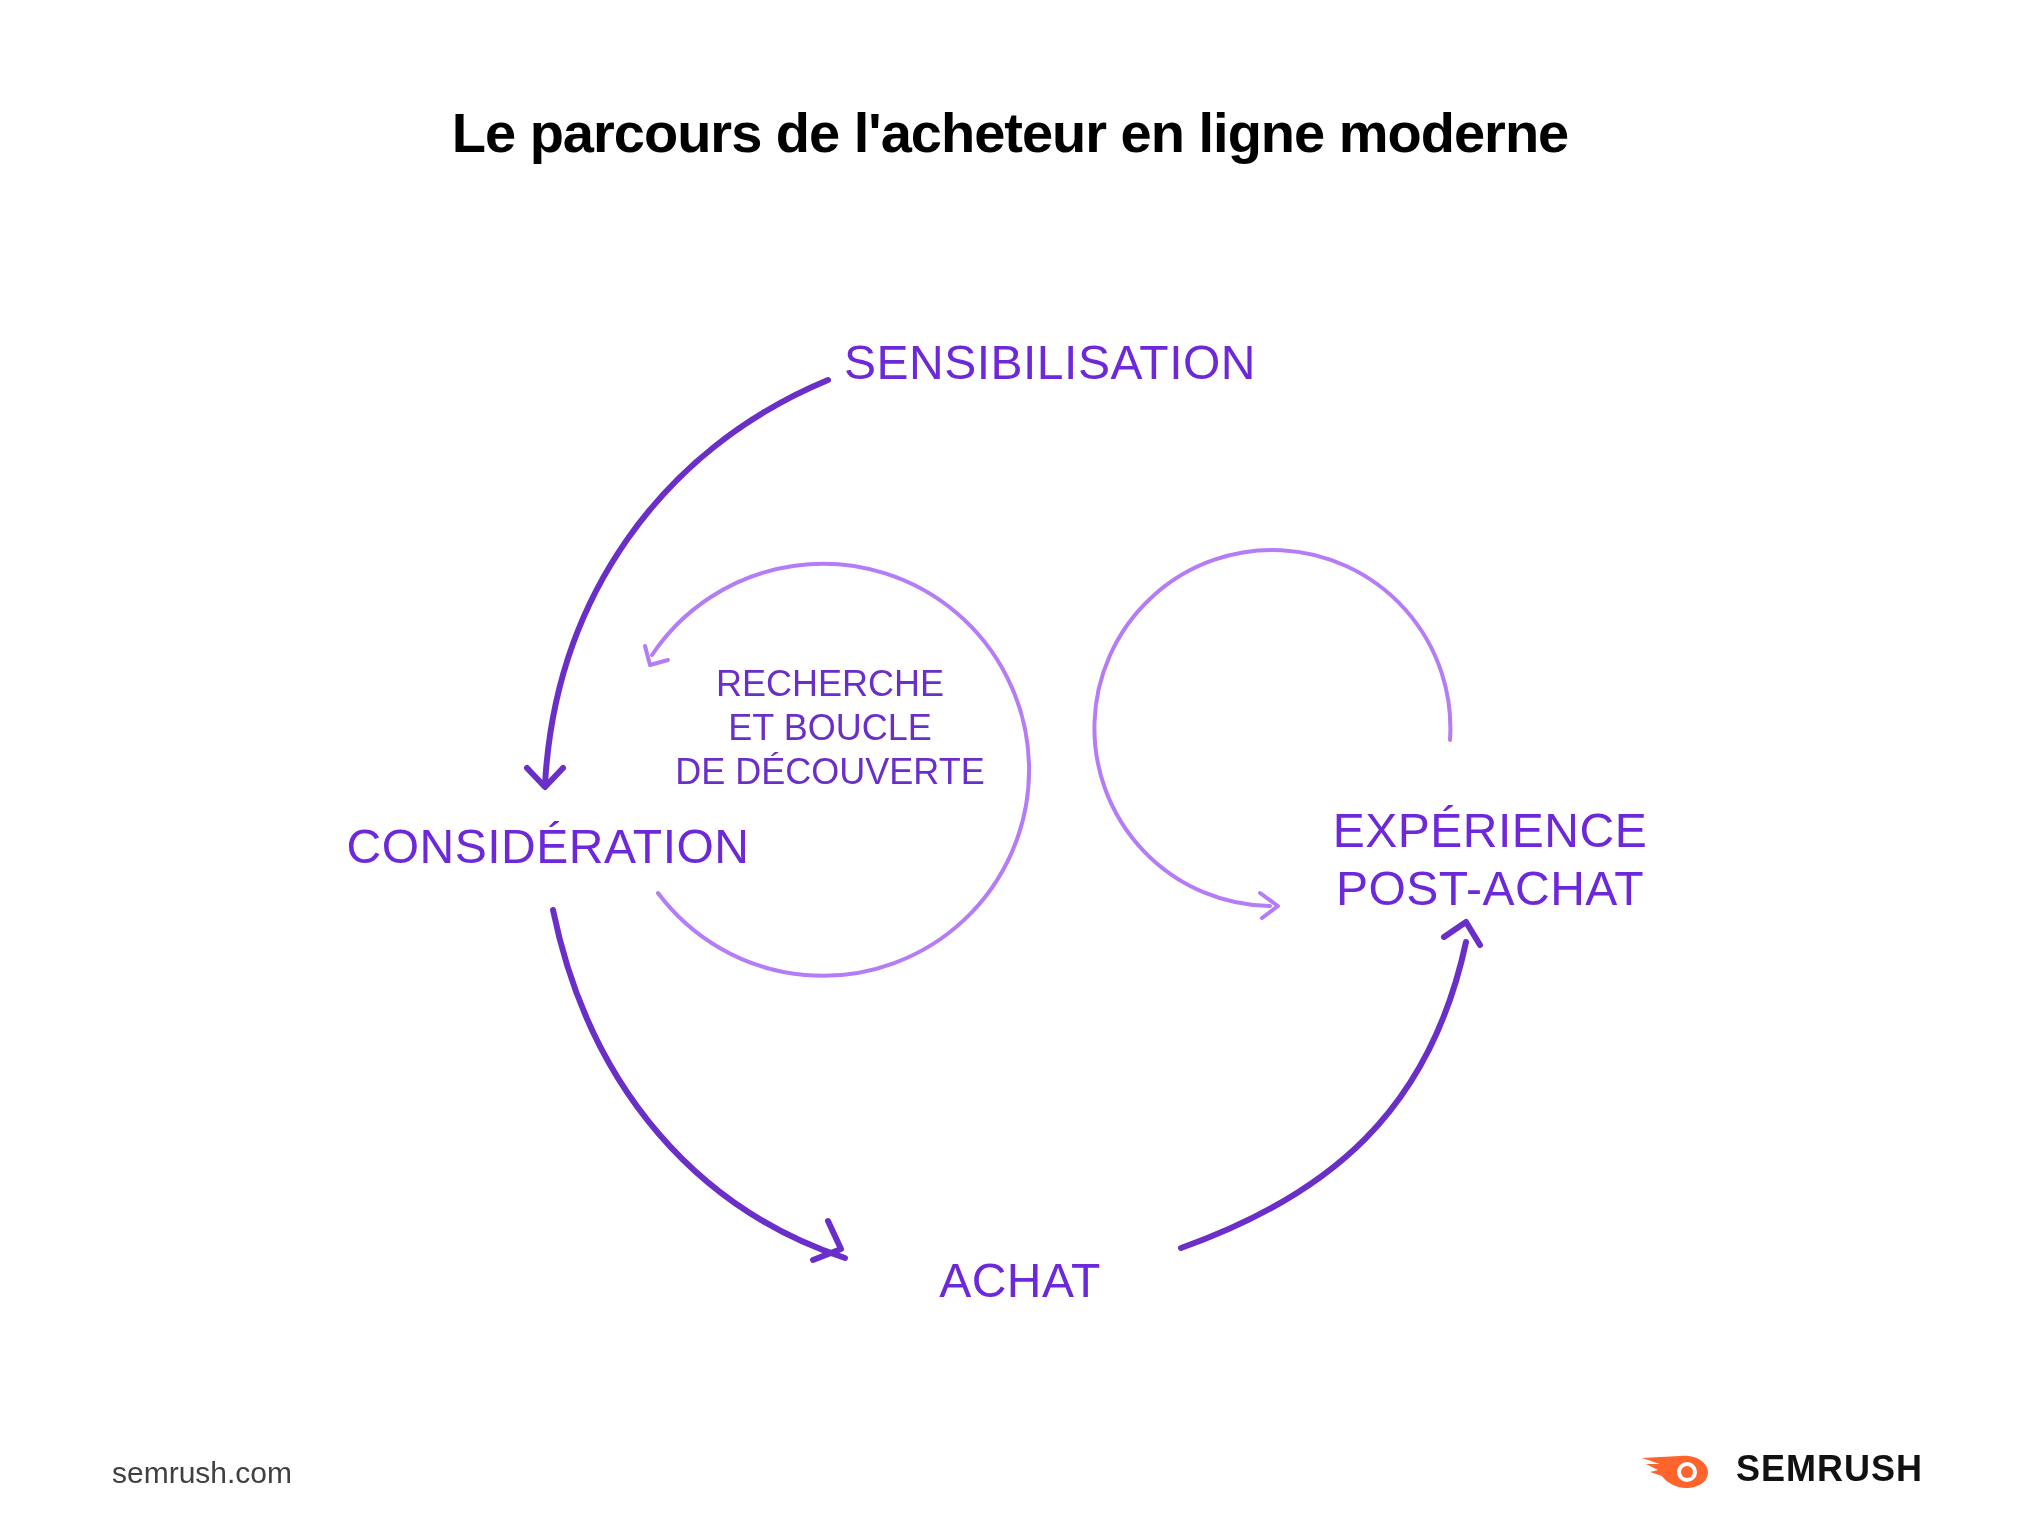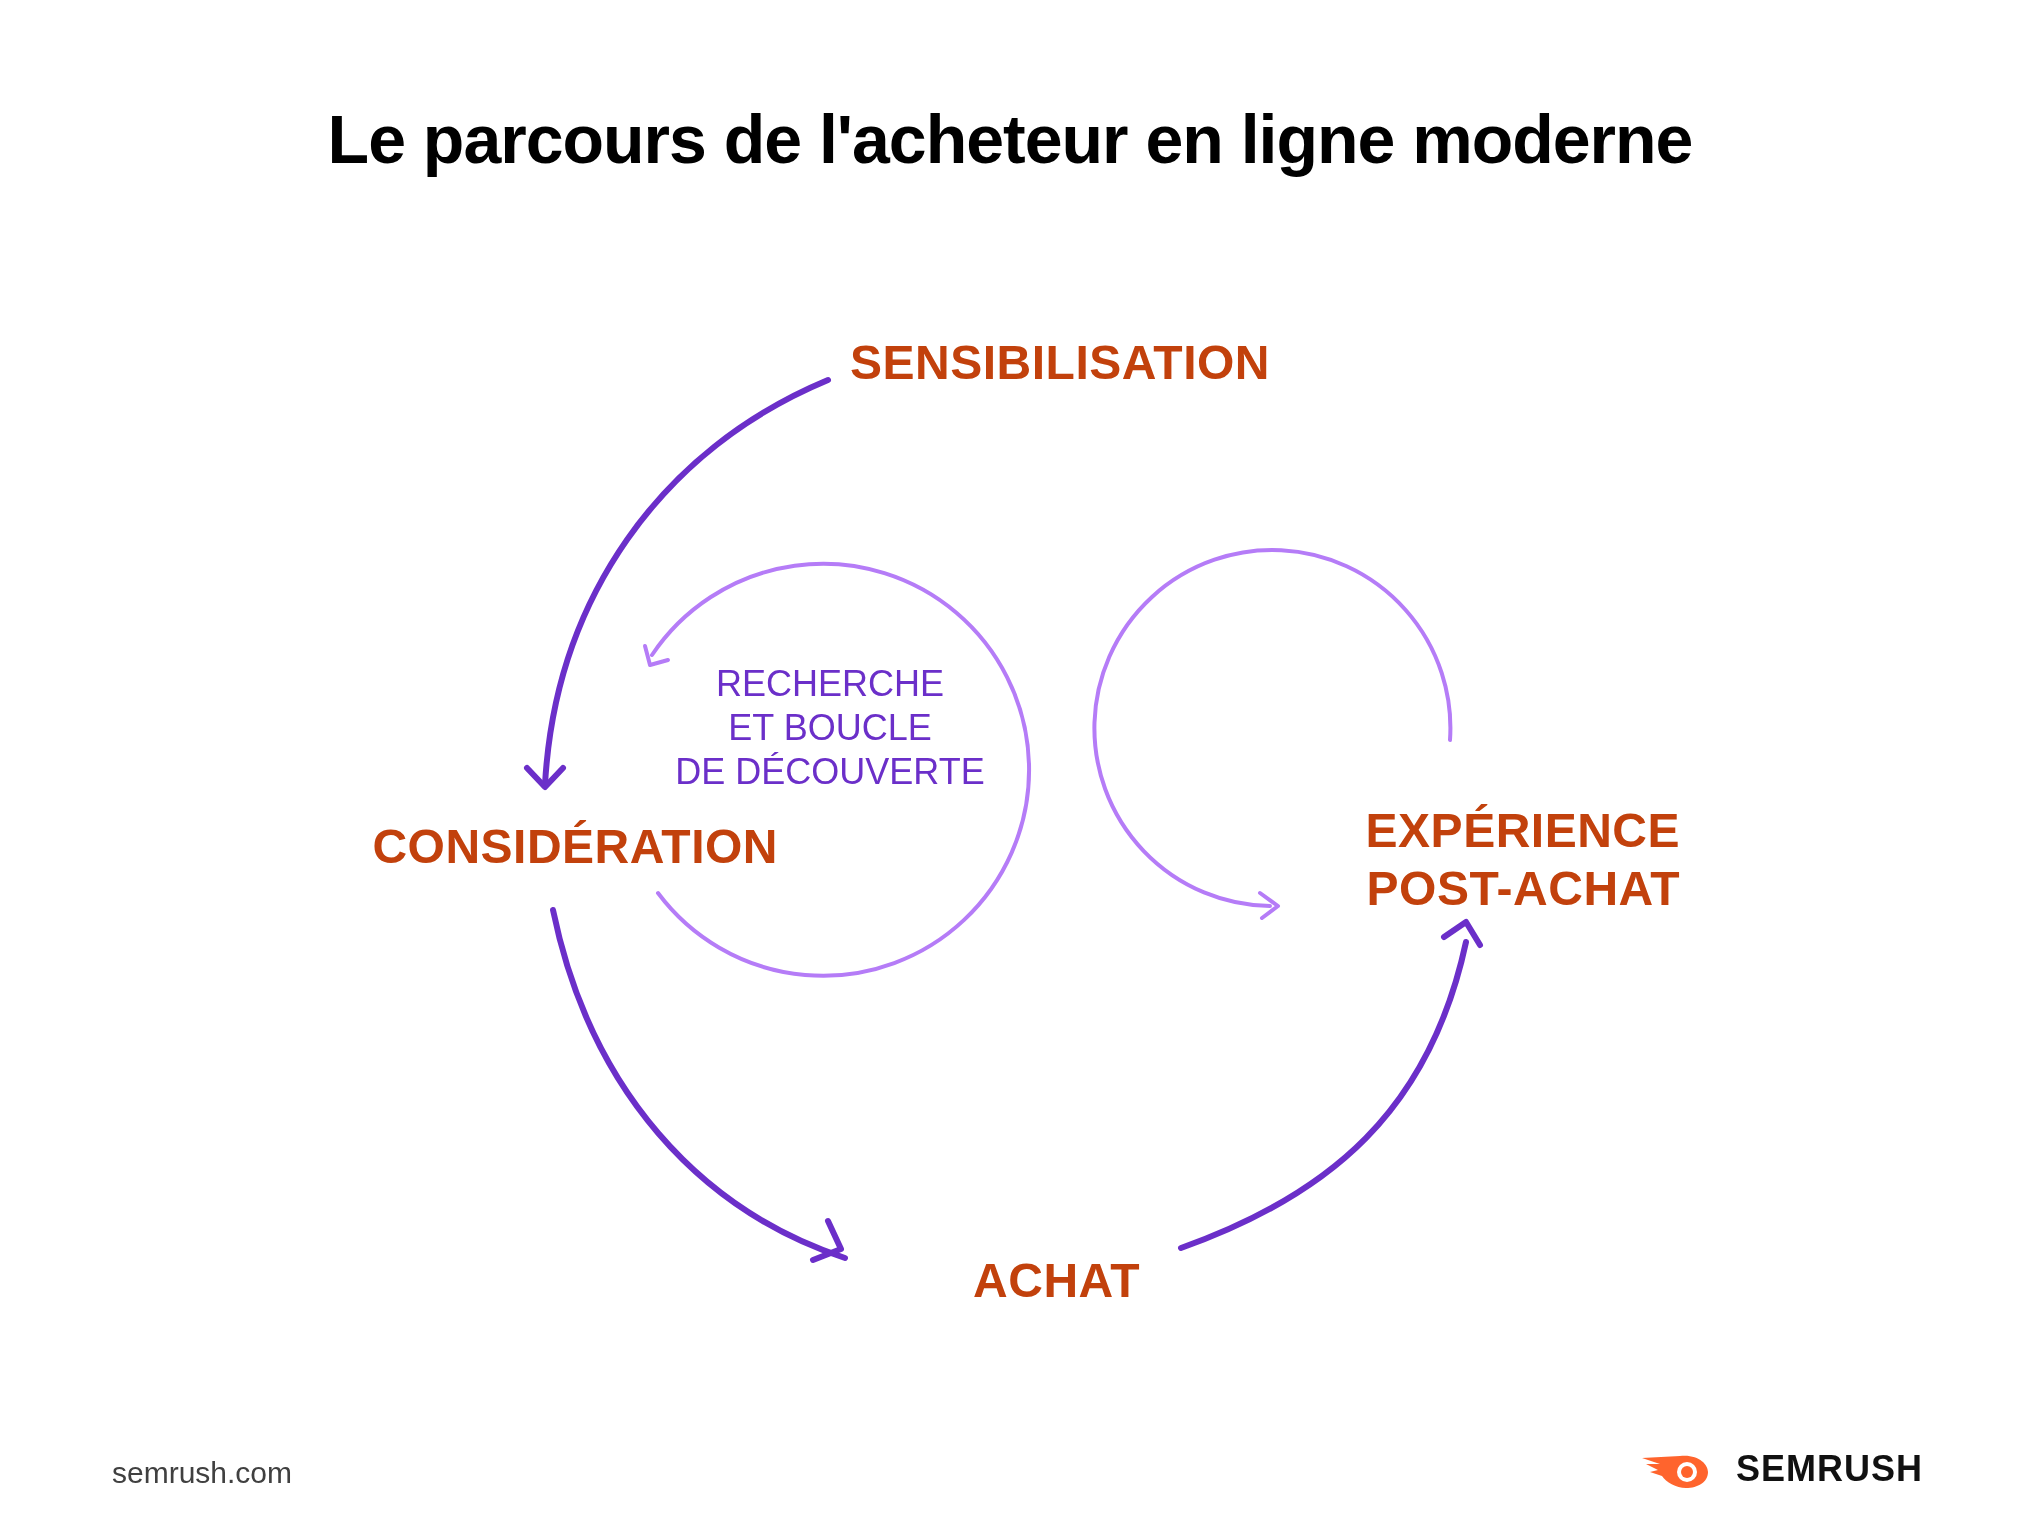--- a/index.html
+++ b/index.html
@@ -1,18 +1,18 @@
 <!DOCTYPE html>
 <html><head>
 <meta charset="utf-8">
 <style>
   html, body { margin:0; padding:0; background:#ffffff; }
   body { width:2020px; height:1522px; position:relative; overflow:hidden; font-family:"Liberation Sans", sans-serif; }
-  .title { position:absolute; left:0; top:100px; width:2020px; text-align:center; font-size:68px; font-weight:700; color:#000; letter-spacing:-1px; }
-  .stage { position:absolute; font-weight:700; color:#c2410c; font-size:48px; letter-spacing:0.5px; text-align:right; line-height:58px; }
+  .title { position:absolute; left:0; top:100px; width:2020px; text-align:center; font-size:56px; font-weight:700; color:#000; letter-spacing:-1px; }
+  .stage { position:absolute; font-weight:400; color:#6d28d9; font-size:48px; letter-spacing:0.5px; text-align:center; line-height:58px; }
   .loop { position:absolute; color:#6b2fc9; font-size:36px; text-align:center; line-height:44px; }
   svg.diagram { position:absolute; left:0; top:0; }
   .footer-url { position:absolute; left:112px; top:1456px; font-size:30px; color:#404040; }
   .logo { position:absolute; left:1640px; top:1448px; display:flex; align-items:flex-end; gap:24px; }
   .logo-text { font-size:36px; font-weight:700; color:#111; letter-spacing:1px; }
 </style>
 </head>
 <body>
 
 <div class="title">Le parcours de l'acheteur en ligne moderne</div>

